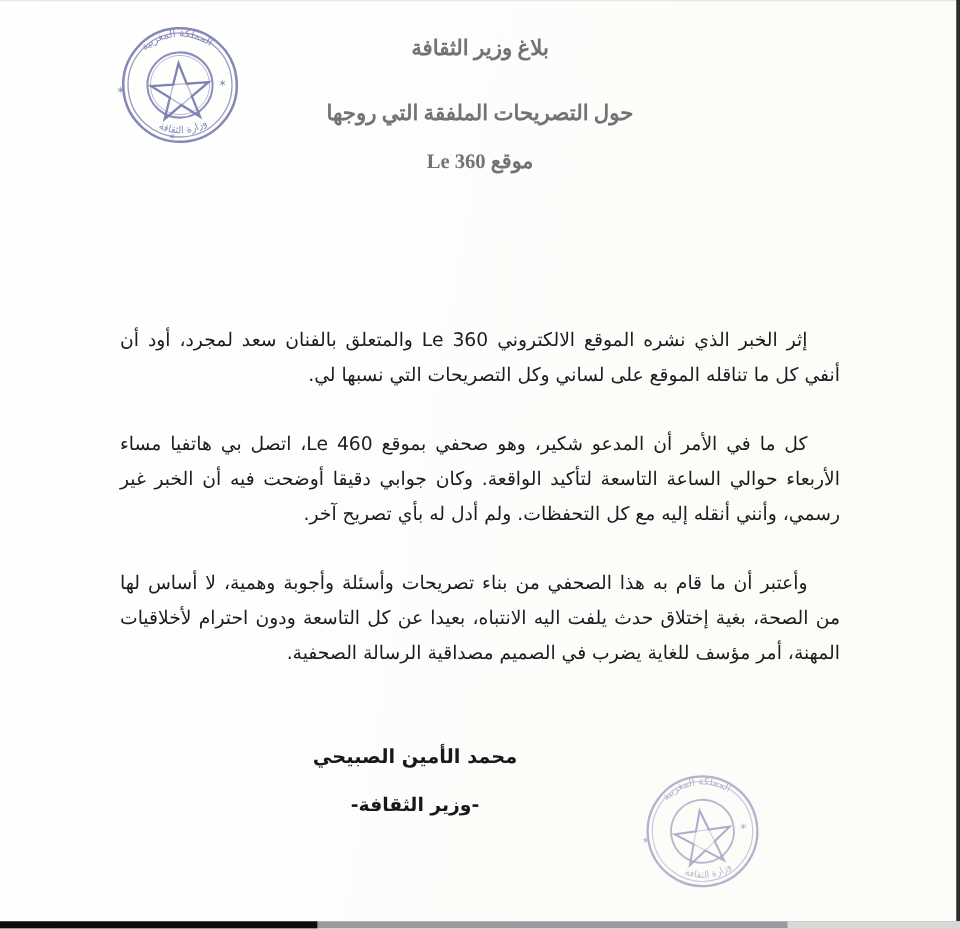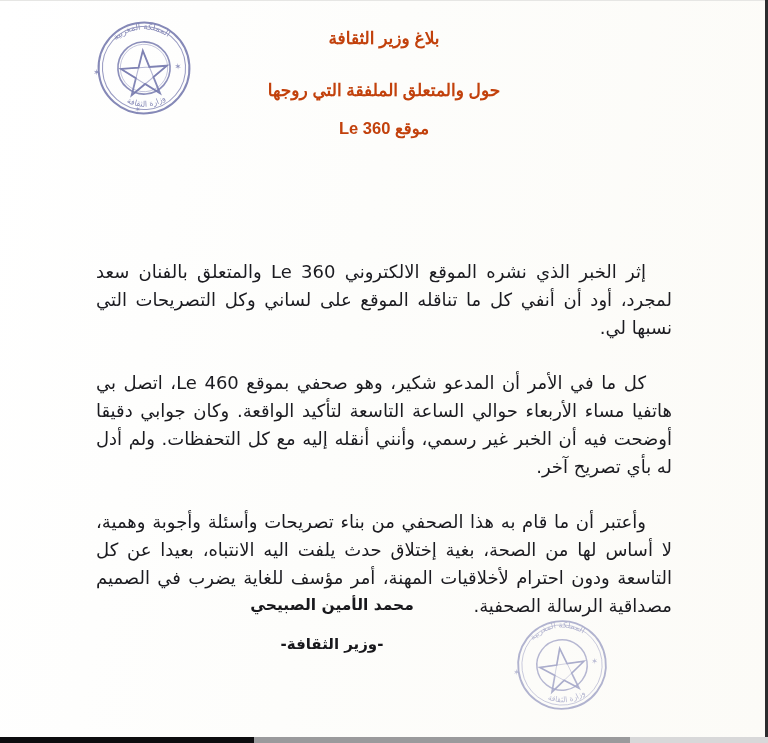--- a/index.html
+++ b/index.html
@@ -96,43 +96,43 @@
 
   
   .titles {
     position: absolute;
     top: 28px;
     left: 0;
     width: 768px;
     text-align: center;
   }
   .title-line {
-    font-family: Liberation Sans, sans-serif;
+    font-family: Liberation Serif, serif;
     font-weight: 700;
     font-size: 17px;
-    color: #c2410c;
+    color: #737373;
     letter-spacing: 0;
     direction: rtl;
   }
   .title-line.t1 { margin-top: 0; }
   .title-line.t2 { margin-top: 31px; }
   .title-line.t3 { margin-top: 18px; font-size: 16.5px; }
 
   .body-block {
     position: absolute;
     top: 258px;
     right: 96px;
     width: 576px;
     direction: rtl;
     text-align: justify;
     text-align-last: right;
   }
   .para {
     font-family: "DejaVu Sans", sans-serif;
-    font-size: 18px;
+    font-size: 15px;
     line-height: 28px;
     color: #1b1b20;
     text-indent: 26px;
     margin: 0 0 27px 0;
   }
   .para:last-child { margin-bottom: 0; }
 
   .signature {
     position: absolute;
     top: 596px;
@@ -187,21 +187,21 @@
       </text>
 
       <text x="14.5" y="64" font-family="DejaVu Sans, sans-serif" font-size="9" fill="#5b5f9e" opacity=".8">✶</text>
       <text x="99" y="64" font-family="DejaVu Sans, sans-serif" font-size="9" fill="#5b5f9e" opacity=".8">✶</text>
       <text x="54" y="105" font-family="DejaVu Sans, sans-serif" font-size="8" fill="#5b5f9e" opacity=".7">✶</text>
     </svg>
   </div>
 
   <div class="titles">
     <div class="title-line t1">بلاغ وزير الثقافة</div>
-    <div class="title-line t2">حول والمتعلق الملفقة التي روجها</div>
+    <div class="title-line t2">حول التصريحات الملفقة التي روجها</div>
     <div class="title-line t3">موقع Le 360</div>
   </div>
 
   <div class="body-block">
     <p class="para">إثر الخبر الذي نشره الموقع الالكتروني Le 360 والمتعلق بالفنان سعد لمجرد، أود أن أنفي كل ما تناقله الموقع على لساني وكل التصريحات التي نسبها لي.</p>
     <p class="para">كل ما في الأمر أن المدعو شكير، وهو صحفي بموقع Le 460، اتصل بي هاتفيا مساء الأربعاء حوالي الساعة التاسعة لتأكيد الواقعة. وكان جوابي دقيقا أوضحت فيه أن الخبر غير رسمي، وأنني أنقله إليه مع كل التحفظات. ولم أدل له بأي تصريح آخر.</p>
     <p class="para">وأعتبر أن ما قام به هذا الصحفي من بناء تصريحات وأسئلة وأجوبة وهمية، لا أساس لها من الصحة، بغية إختلاق حدث يلفت اليه الانتباه، بعيدا عن كل التاسعة ودون احترام لأخلاقيات المهنة، أمر مؤسف للغاية يضرب في الصميم مصداقية الرسالة الصحفية.</p>
   </div>
 
   <div class="signature">

